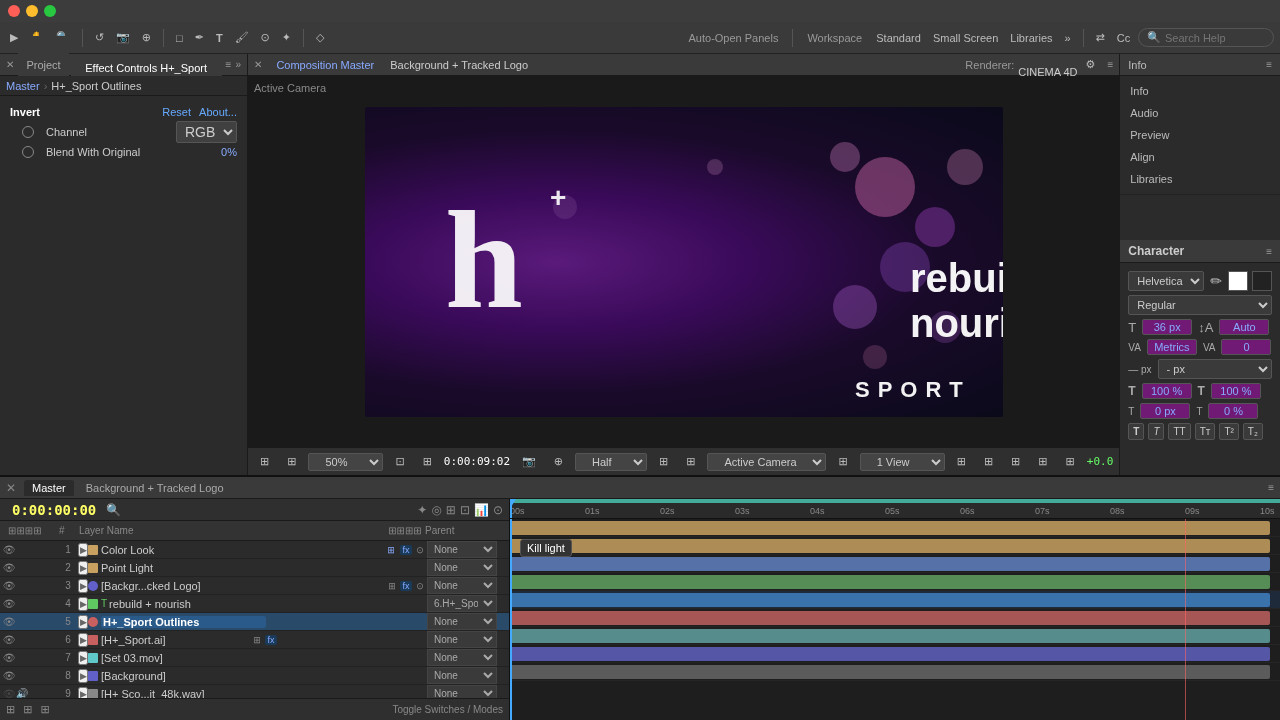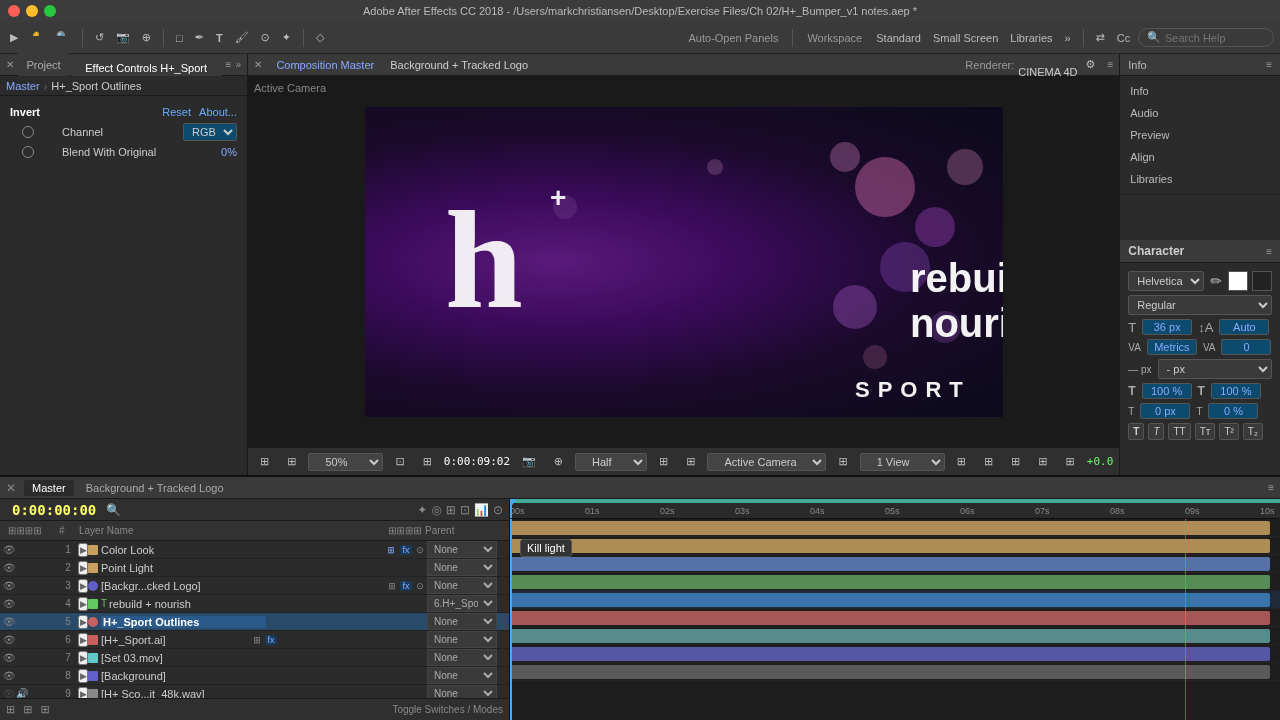--- a/index.html
+++ b/index.html
@@ -32,23 +32,23 @@
     .panel-tab.active { color: #fff; border-bottom: 5px solid #ffffff; margin-top: 24px; }
     .panel-breadcrumb { height: 20px; background: #2b2b2b; border-bottom: 1px solid #1a1a1a; display: flex; align-items: center; padding: 0 6px; gap: 4px; font-size: 11px; color: #bbb; }
     .breadcrumb-sep { color: #666; }
 
     .effect-controls { padding: 6px; }
     .effect-row-header { display: flex; align-items: center; justify-content: space-between; height: 20px; padding: 0 4px; }
     .effect-links { display: flex; gap: 8px; }
     .effect-link { color: #6af; font-size: 11px; cursor: pointer; background: none; border: none; }
     .circle-icon { width: 12px; height: 12px; border-radius: 50%; border: 1px solid #888; display: inline-block; margin-right: 4px; }
     .property-row { display: flex; align-items: center; height: 20px; padding: 0 4px; gap: 8px; }
-    .prop-label { color: #ccc; font-size: 11px; flex: 1; margin-left: 16px; }
+    .prop-label { color: #ccc; font-size: 11px; flex: 1; }
     .prop-value { color: #8af; font-size: 11px; }
-    .prop-dropdown { background: #0c4a6e; border: 1px solid #555; color: #ccc; font-size: 11px; padding: 1px 4px; border-radius: 2px; cursor: pointer; }
+    .prop-dropdown { background: #404040; border: 1px solid #555; color: #ccc; font-size: 14px; padding: 1px 4px; border-radius: 2px; cursor: pointer; }
 
     
     .center-panel { flex: 1; display: flex; flex-direction: column; background: #1a1a1a; }
     .comp-header { height: 22px; background: #3a3a3a; border-bottom: 1px solid #1a1a1a; display: flex; align-items: center; padding: 0 6px; gap: 8px; font-size: 11px; color: #bbb; }
     .comp-breadcrumb { display: flex; align-items: center; gap: 4px; }
     .renderer-info { margin-left: auto; display: flex; align-items: center; gap: 4px; color: #999; font-size: 11px; }
     .comp-viewport { flex: 1; background: #1a1a1a; display: flex; align-items: center; justify-content: center; position: relative; overflow: hidden; }
     .active-camera-label { position: absolute; top: 6px; left: 6px; color: #888; font-size: 11px; }
     .viewport-canvas { width: 638px; height: 310px; border-radius: 2px; overflow: hidden; position: relative; }
     .viewport-bg { width: 100%; height: 100%; background: radial-gradient(ellipse at 30% 50%, #5a1a7a 0%, #3a0a5a 30%, #1a0a2a 60%, #0a0a1a 100%); }
@@ -65,21 +65,21 @@
     .info-section { padding: 4px 0; border-bottom: 1px solid #222; }
     .info-item { height: 22px; display: flex; align-items: center; padding: 0 10px; cursor: pointer; font-size: 11px; color: #bbb; }
     .info-item.active { background: #3d3d3d; }
 
     
     .character-panel { padding: 8px; }
     .char-row { display: flex; align-items: center; gap: 4px; margin-bottom: 4px; }
     .char-font-select { background: #3a3a3a; border: 1px solid #555; color: #ccc; font-size: 11px; padding: 2px 4px; border-radius: 2px; flex: 1; cursor: pointer; }
     .char-color-swatch { width: 20px; height: 20px; background: white; border: 1px solid #555; cursor: pointer; }
     .char-color-swatch-black { width: 20px; height: 20px; background: #222; border: 1px solid #555; cursor: pointer; }
-    .char-num-input { background: #0c4a6e; border: 1px solid #555; color: #8af; font-size: 11px; padding: 1px 4px; width: 50px; text-align: center; border-radius: 2px; }
+    .char-num-input { background: #701a75; border: 1px solid #555; color: #8af; font-size: 11px; padding: 1px 4px; width: 50px; text-align: center; border-radius: 2px; }
     .char-icons { display: flex; gap: 4px; margin-top: 4px; }
     .char-icon-btn { background: #3a3a3a; border: 1px solid #555; color: #ccc; font-size: 10px; padding: 2px 4px; cursor: pointer; border-radius: 2px; }
 
     
     .timeline-section { height: 245px; background: #2b2b2b; border-top: 2px solid #111; display: flex; flex-direction: column; }
     .timeline-header { height: 22px; background: #3a3a3a; border-bottom: 1px solid #1a1a1a; display: flex; align-items: center; padding: 0 6px; gap: 8px; }
     .timeline-tabs { display: flex; gap: 4px; }
     .timeline-tab { background: none; border: none; color: #aaa; cursor: pointer; font-size: 11px; padding: 2px 8px; }
     .timeline-tab.active { color: #fff; background: #2b2b2b; border-radius: 3px 3px 0 0; }
     .timeline-body { flex: 1; display: flex; overflow: hidden; }
@@ -131,21 +131,20 @@
   </style>
 </head>
 <body>
 
 <div class="title-bar">
   <div class="traffic-lights">
     <div class="traffic-light tl-close"></div>
     <div class="traffic-light tl-min"></div>
     <div class="traffic-light tl-max"></div>
   </div>
-  <span>Adobe After Effects CC 2018 - /Users/markchristiansen/Desktop/Exercise Files/Ch 02/H+_Bumper_v1 notes.aep *</span>
 </div>
 
 <div class="top-toolbar">
 
   <button class="toolbar-btn">▶</button>
   <button class="toolbar-btn">✋</button>
   <button class="toolbar-btn">🔍</button>
   <div class="toolbar-separator"></div>
   <button class="toolbar-btn">↺</button>
   <button class="toolbar-btn">📷</button>

